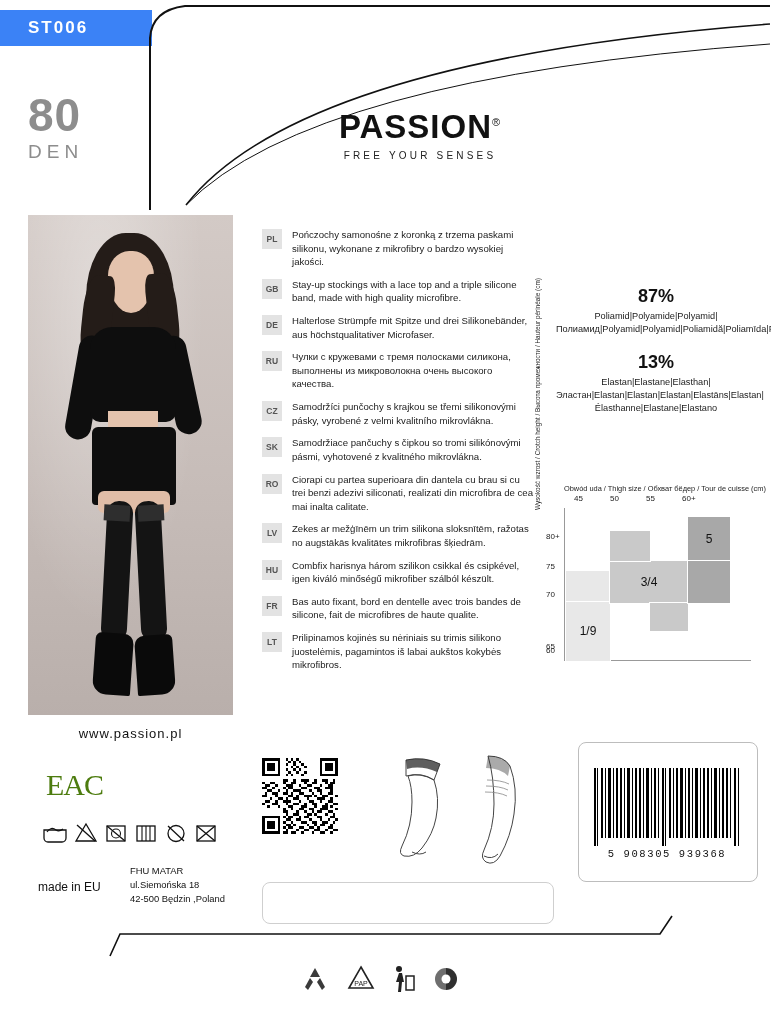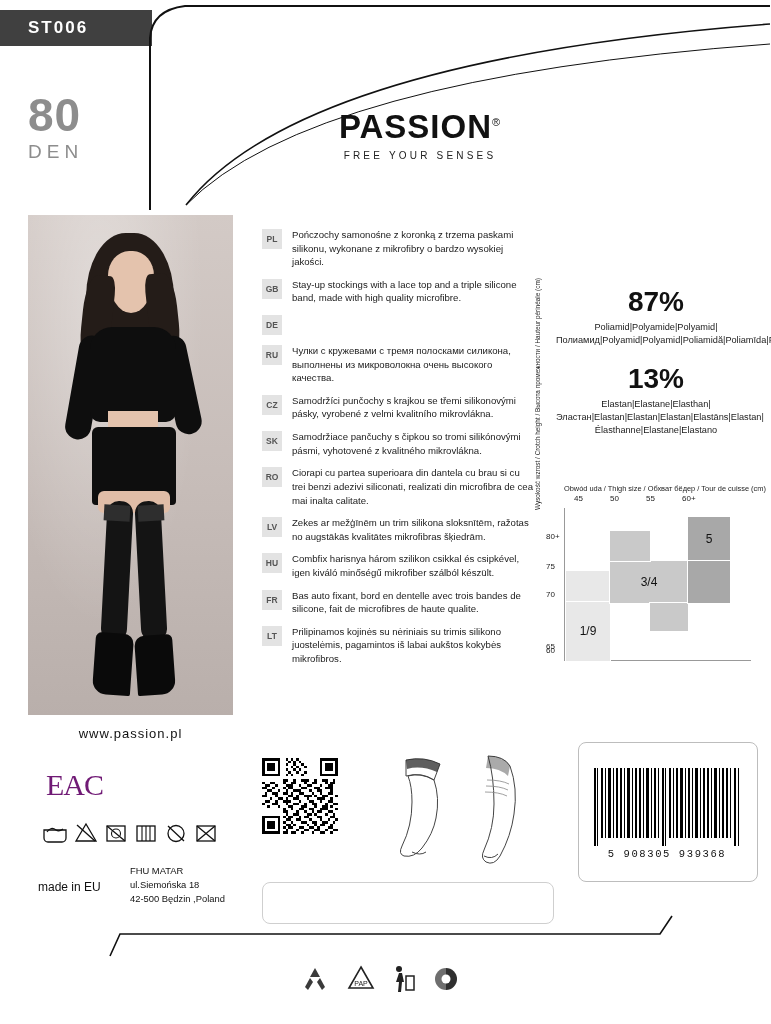--- a/index.html
+++ b/index.html
@@ -14,21 +14,21 @@
     font-family: "Liberation Sans", sans-serif;
     color: #1a1a1a;
     overflow: hidden;
   }
 
   
   .sku-tab {
     position: absolute;
     left: 0; top: 10px;
     width: 152px; height: 36px;
-    background: #404040;
+    background: #3b82f6;
     color: #ffffff;
     display: flex;
     align-items: center;
     padding-left: 28px;
     box-sizing: border-box;
     letter-spacing: 2px;
     font-size: 17px;
     font-weight: bold;
   }
   .den-block {
@@ -250,21 +250,21 @@
   }
 
   
   .comp {
     position: absolute;
     left: 556px; top: 286px;
     width: 200px;
     text-align: center;
   }
   .comp-pct {
-    font-size: 28px;
+    font-size: 18px;
     font-weight: bold;
     color: #111;
     margin-bottom: 3px;
   }
   .comp-names {
     font-size: 9.2px;
     line-height: 1.42;
     color: #1b1b1b;
   }
   .comp-2 { margin-top: 16px; }
@@ -322,21 +322,21 @@
     color: #111;
     font-weight: normal;
   }
 
   
   .eac {
     position: absolute;
     left: 46px; top: 768px;
     font-size: 30px;
     letter-spacing: -1px;
-    color: #701a75;
+    color: #4d7c0f;
     font-family: "Liberation Serif", serif;
   }
   .care-icons {
     position: absolute;
     left: 42px; top: 822px;
     display: flex;
     gap: 6px;
   }
   .care-icons svg { display: block; }
   .made-in {
@@ -466,20 +466,21 @@
     <div class="desc-text">Pończochy samonośne z koronką z trzema paskami silikonu, wykonane z mikrofibry o bardzo wysokiej jakości.</div>
   </div>
 
   <div class="desc-row">
     <div class="lang-chip">GB</div>
     <div class="desc-text">Stay-up stockings with a lace top and a triple silicone band, made with high quality microfibre.</div>
   </div>
 
   <div class="desc-row">
     <div class="lang-chip">DE</div>
+    <div class="desc-text">Halterlose Strümpfe mit Spitze und drei Silikonebänder, aus höchstqualitativer Microfaser.</div>
   </div>
 
   <div class="desc-row">
     <div class="lang-chip">RU</div>
     <div class="desc-text">Чулки с кружевами с тремя полосками силикона, выполнены из микроволокна очень высокого качества.</div>
   </div>
 
   <div class="desc-row">
     <div class="lang-chip">CZ</div>
     <div class="desc-text">Samodržíci punčochy s  krajkou se třemi silikonovými pásky, vyrobené z velmi kvalitního mikrovlákna.</div>

